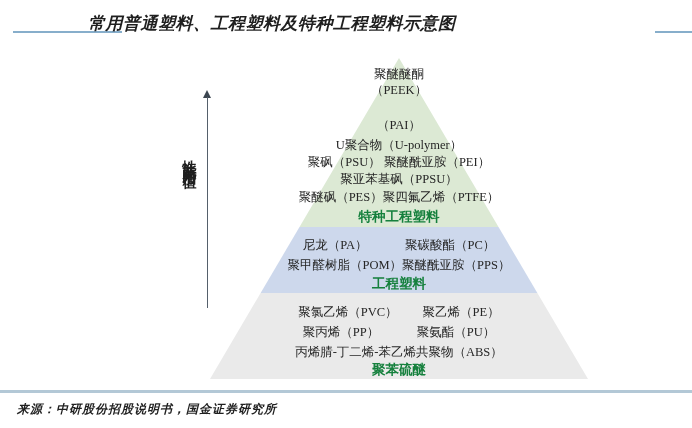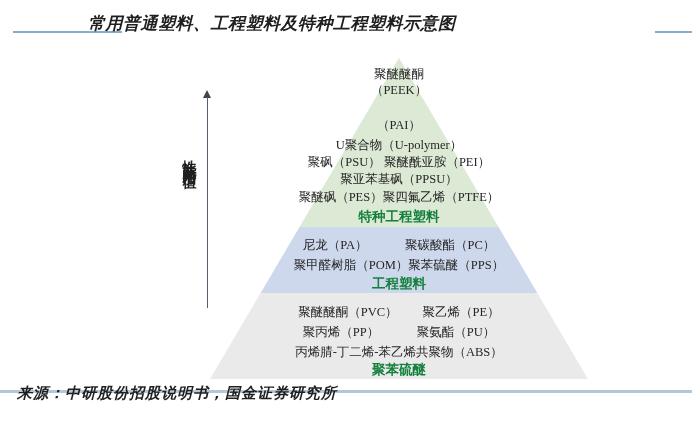--- a/index.html
+++ b/index.html
@@ -42,22 +42,22 @@
   .pyramid-text { position:absolute; left:210px; top:58px; width:378px; height:321px; }
   .row {
     position:absolute; left:0; width:100%; text-align:center;
     white-space:pre; font-size:12.5px; line-height:15px; color:#262626;
   }
   .tier-label { font-weight:bold; font-size:13.5px; color:#15803d; }
 
   
   .bottom-rule { position:absolute; left:0; top:390px; width:692px; height:3px; background:#b3c8d6; }
   .source {
-    position:absolute; left:17px; top:384px;
-    font-size:15px; font-style:italic; font-weight:600; letter-spacing:1px;
+    position:absolute; left:17px; top:401px;
+    font-size:12px; font-style:italic; font-weight:600; letter-spacing:1px;
     white-space:nowrap;
     font-family:Liberation Serif, serif;
   }
 </style>
 </head>
 <body>
 
 <div class="page">
 
   <div class="title-rule left"></div>
@@ -79,24 +79,24 @@
     <div class="row" style="top:9px">聚醚醚酮</div>
     <div class="row" style="top:25px">（PEEK）</div>
     <div class="row" style="top:60px">（PAI）</div>
     <div class="row" style="top:80px">U聚合物（U-polymer）</div>
     <div class="row" style="top:114px">聚亚苯基砜（PPSU）</div>
     <div class="row" style="top:97px">聚砜（PSU） 聚醚酰亚胺（PEI）</div>
     <div class="row" style="top:132px">聚醚砜（PES）聚四氟乙烯（PTFE）</div>
     <div class="row tier-label" style="top:151px">特种工程塑料</div>
 
     <div class="row" style="top:180px">尼龙（PA）　　　聚碳酸酯（PC）</div>
-    <div class="row" style="top:200px">聚甲醛树脂（POM）聚苯硫醚（PPS）</div>
+    <div class="row" style="top:200px">聚甲醛树脂（POM）聚醚酰亚胺（PPS）</div>
     <div class="row tier-label" style="top:218px">工程塑料</div>
 
-    <div class="row" style="top:247px">聚醚醚酮（PVC）　　聚乙烯（PE）</div>
+    <div class="row" style="top:247px">聚氯乙烯（PVC）　　聚乙烯（PE）</div>
     <div class="row" style="top:267px">聚丙烯（PP）　　　聚氨酯（PU）</div>
     <div class="row" style="top:287px">丙烯腈-丁二烯-苯乙烯共聚物（ABS）</div>
     <div class="row tier-label" style="top:304px">聚苯硫醚</div>
   </div>
 
   <div class="bottom-rule"></div>
   <div class="source">来源：中研股份招股说明书，国金证券研究所</div>
 
 </div>
 

